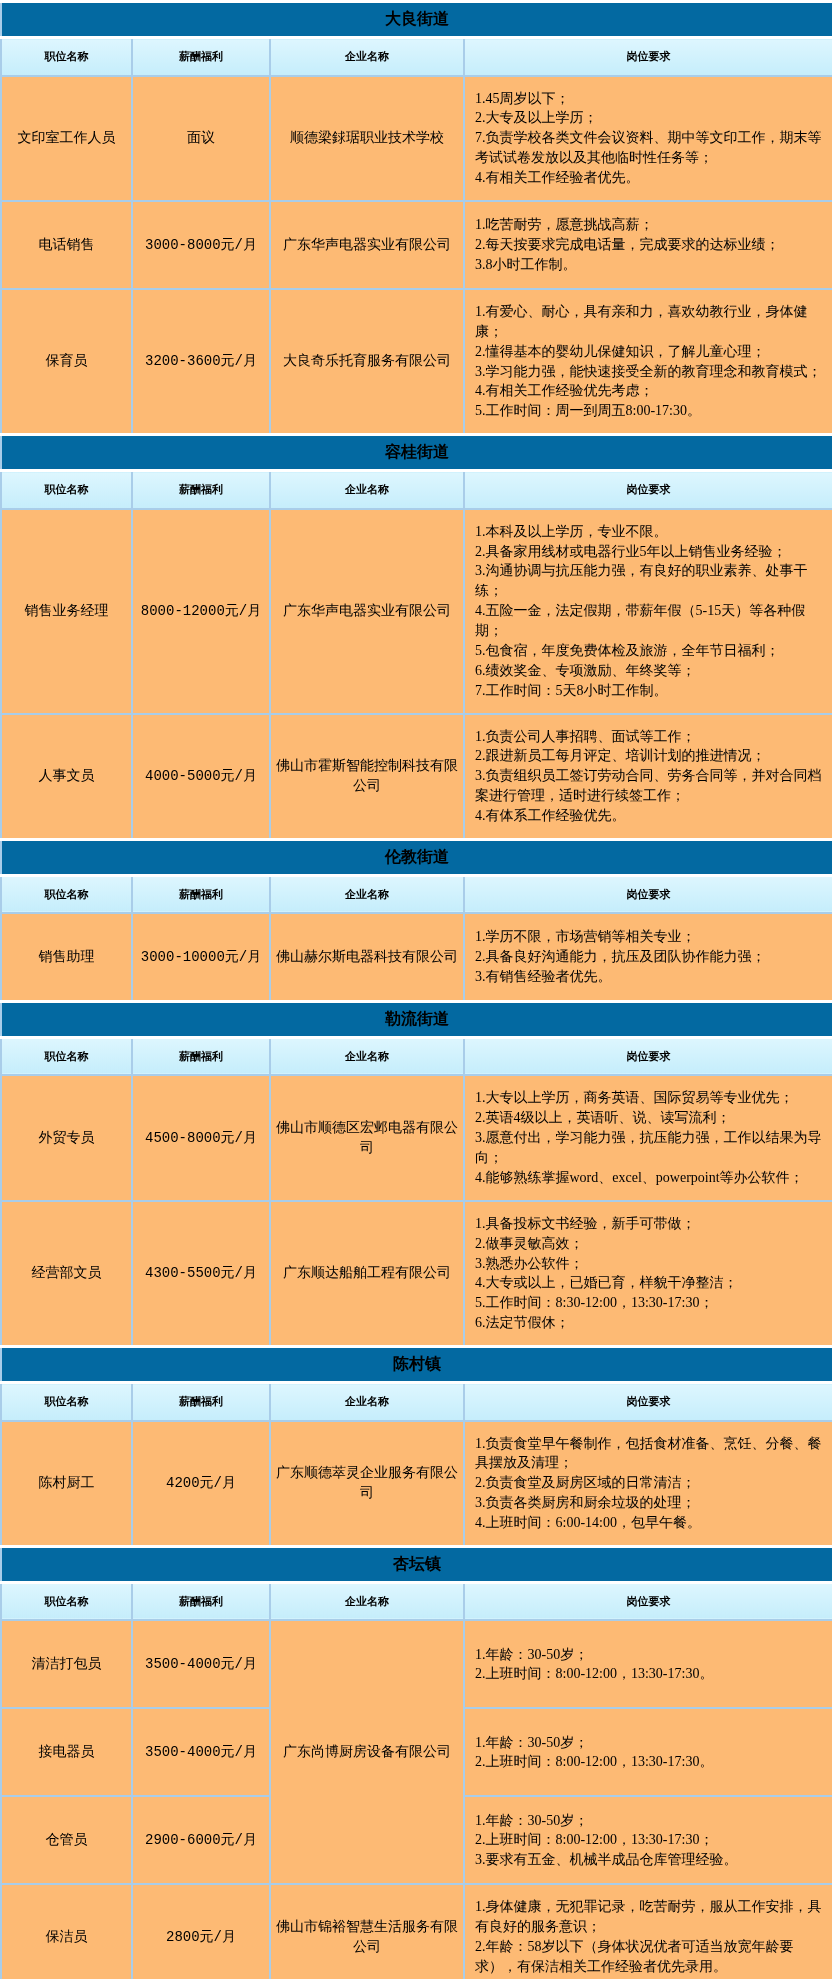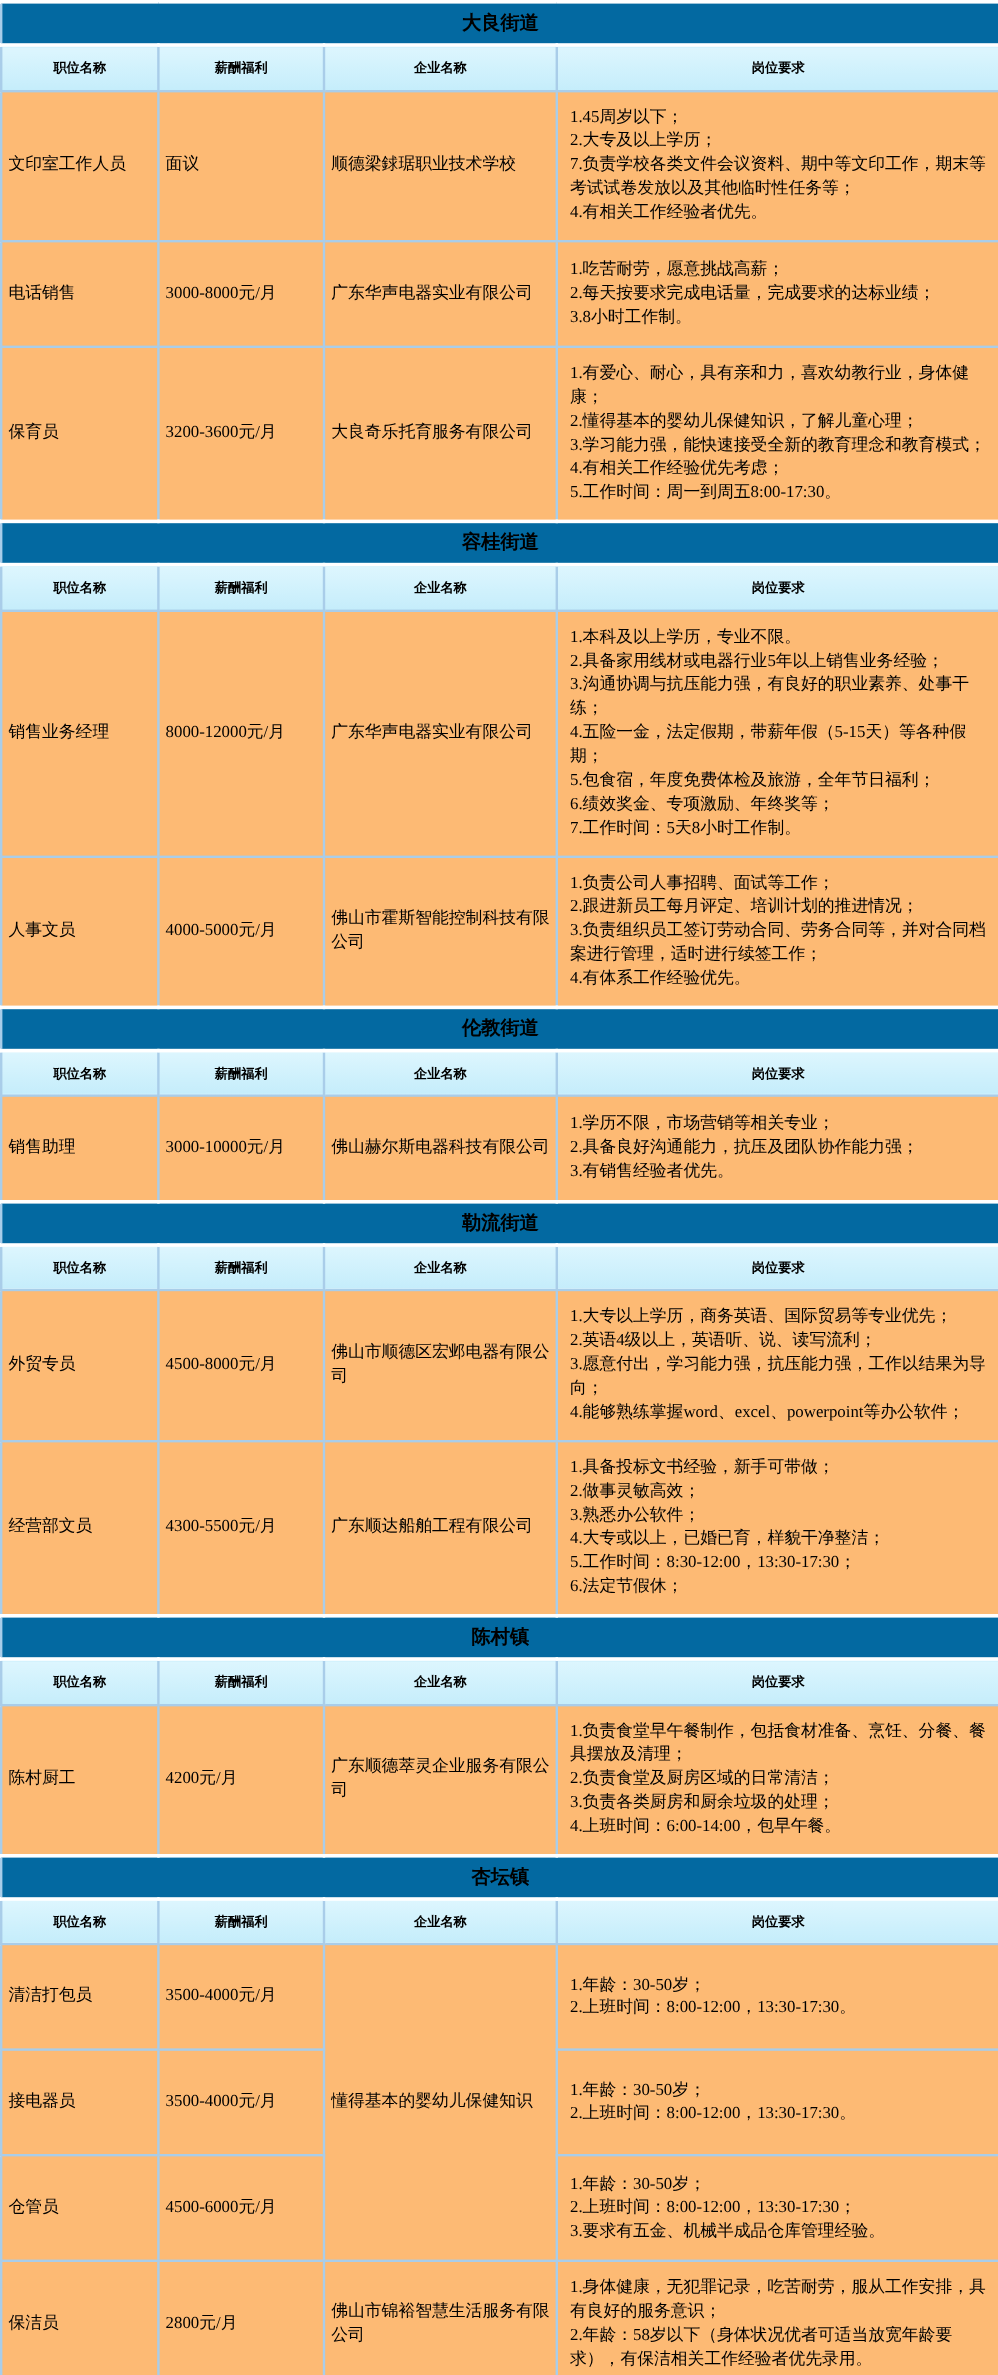--- a/index.html
+++ b/index.html
@@ -41,22 +41,24 @@
     padding: 8px 4px;
   }
   
   tr.data-row td {
     background: #fdba74;
     font-size: 14px;
     height: 88px;
     vertical-align: middle;
   }
   td.cell-center {
+    text-align: center;
     padding: 8px 5px;
     line-height: 1.45;
+    font-family: Liberation Mono, monospace;
   }
   td.cell-req {
     text-align: left;
     padding: 12px 10px;
   }
   .req-line {
     line-height: 1.42;
   }
 </style>
 </head>
@@ -223,37 +225,37 @@
       </tr>
       <tr class="header-row">
         <th>职位名称</th>
         <th>薪酬福利</th>
         <th>企业名称</th>
         <th>岗位要求</th>
       </tr>
       <tr class="data-row">
         <td class="cell-center">清洁打包员</td>
         <td class="cell-center">3500-4000元/月</td>
-        <td class="cell-center" rowspan="3">懂得基本的婴幼儿保健知识</td>
+        <td class="cell-center" rowspan="3">广东尚博厨房设备有限公司</td>
         <td class="cell-req">
           <div class="req-line">1.年龄：30-50岁；</div>
           <div class="req-line">2.上班时间：8:00-12:00，13:30-17:30。</div>
         </td>
       </tr>
       <tr class="data-row">
         <td class="cell-center">接电器员</td>
         <td class="cell-center">3500-4000元/月</td>
         <td class="cell-req">
           <div class="req-line">1.年龄：30-50岁；</div>
           <div class="req-line">2.上班时间：8:00-12:00，13:30-17:30。</div>
         </td>
       </tr>
       <tr class="data-row">
         <td class="cell-center">仓管员</td>
-        <td class="cell-center">4500-6000元/月</td>
+        <td class="cell-center">2900-6000元/月</td>
         <td class="cell-req">
           <div class="req-line">1.年龄：30-50岁；</div>
           <div class="req-line">2.上班时间：8:00-12:00，13:30-17:30；</div>
           <div class="req-line">3.要求有五金、机械半成品仓库管理经验。</div>
         </td>
       </tr>
       <tr class="data-row">
         <td class="cell-center">保洁员</td>
         <td class="cell-center">2800元/月</td>
         <td class="cell-center">佛山市锦裕智慧生活服务有限公司</td>

